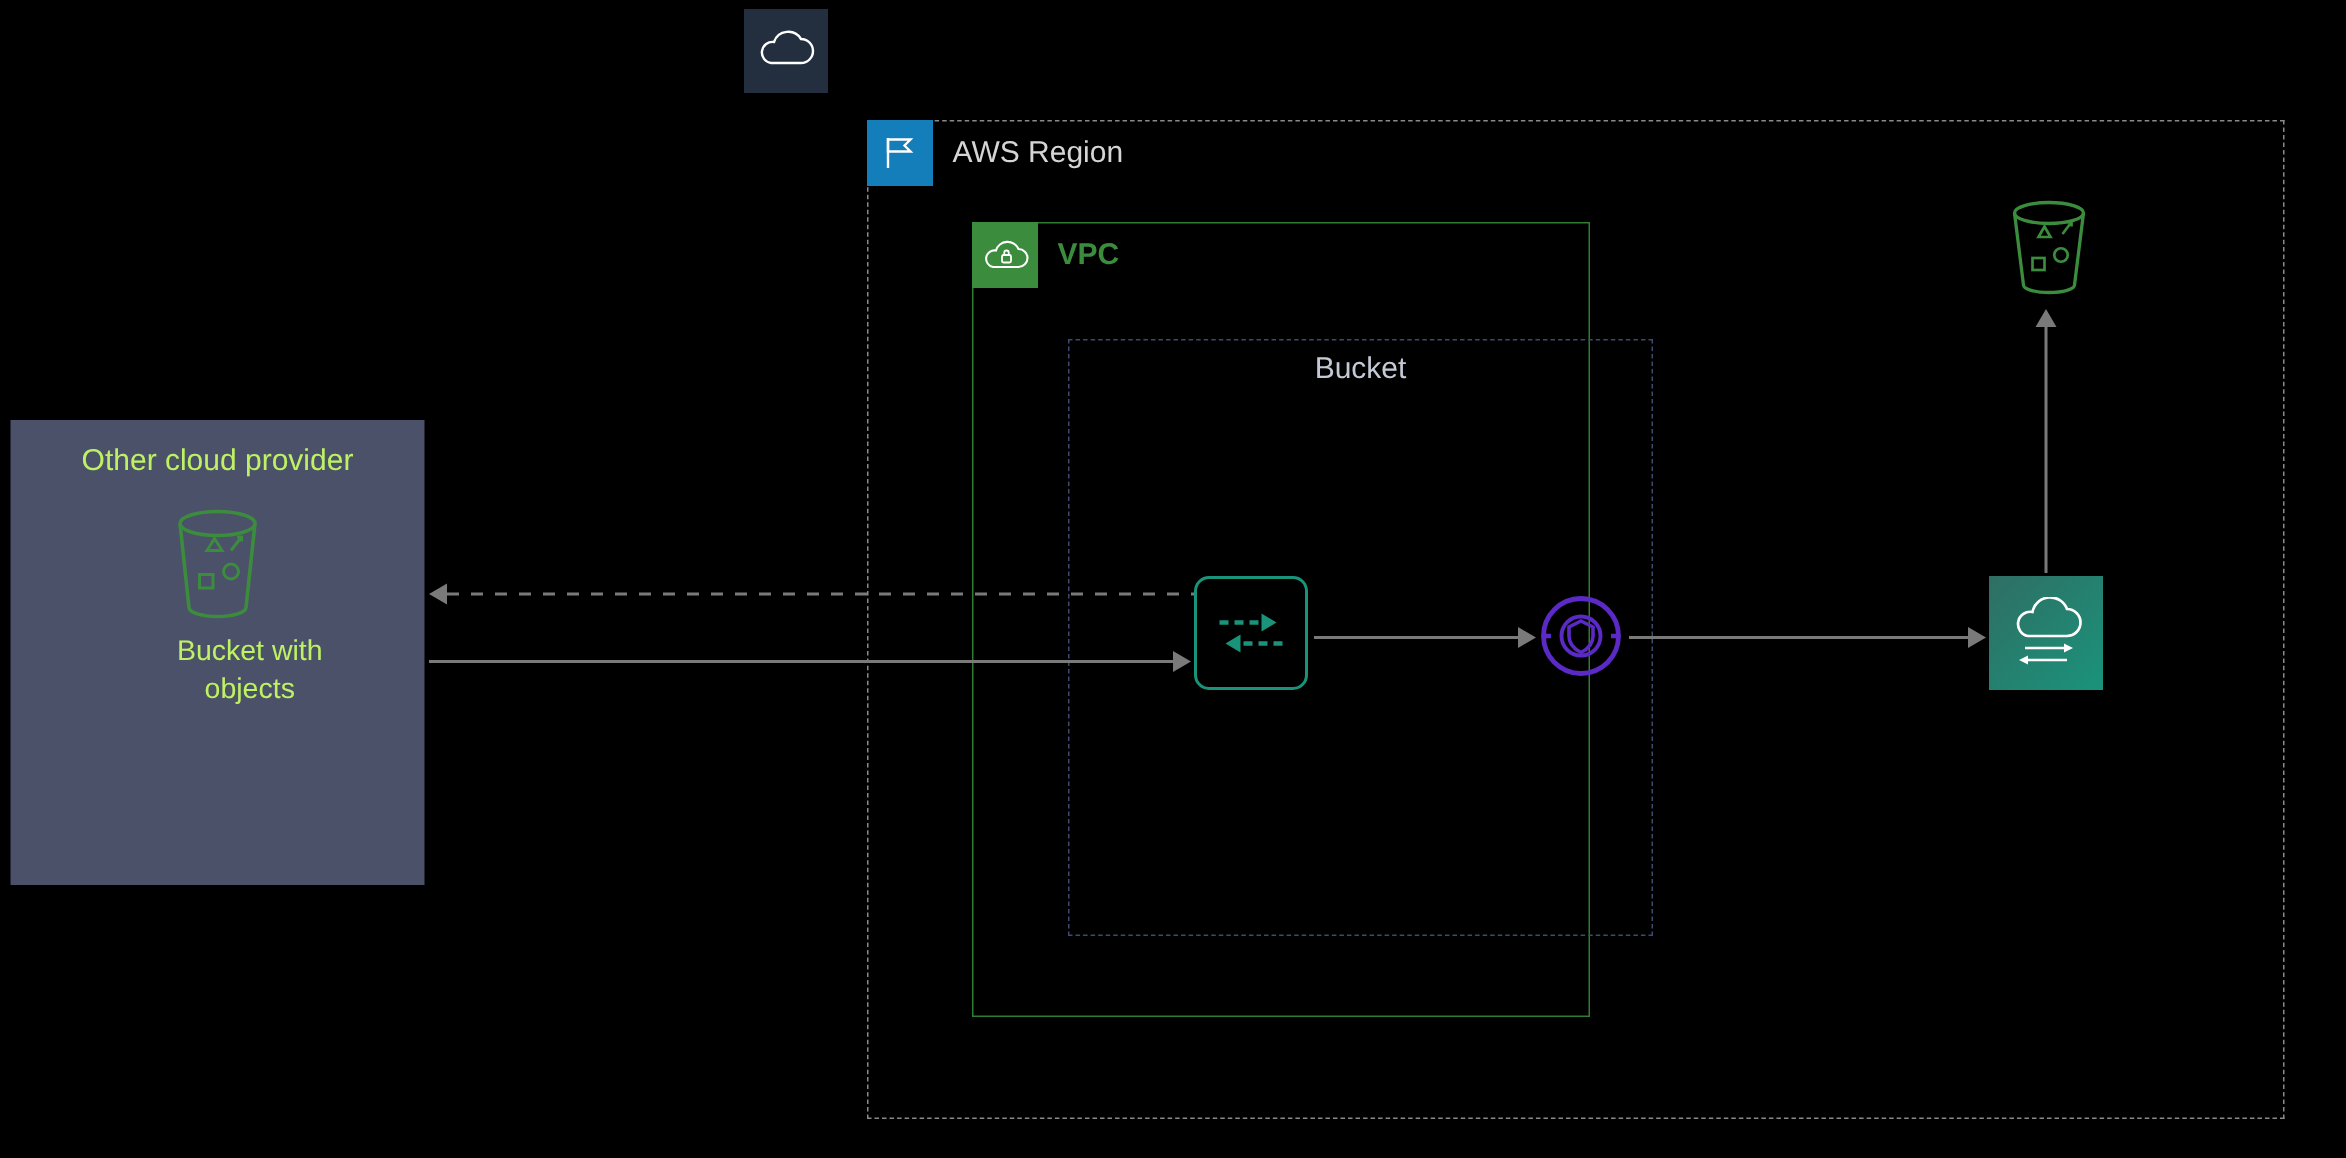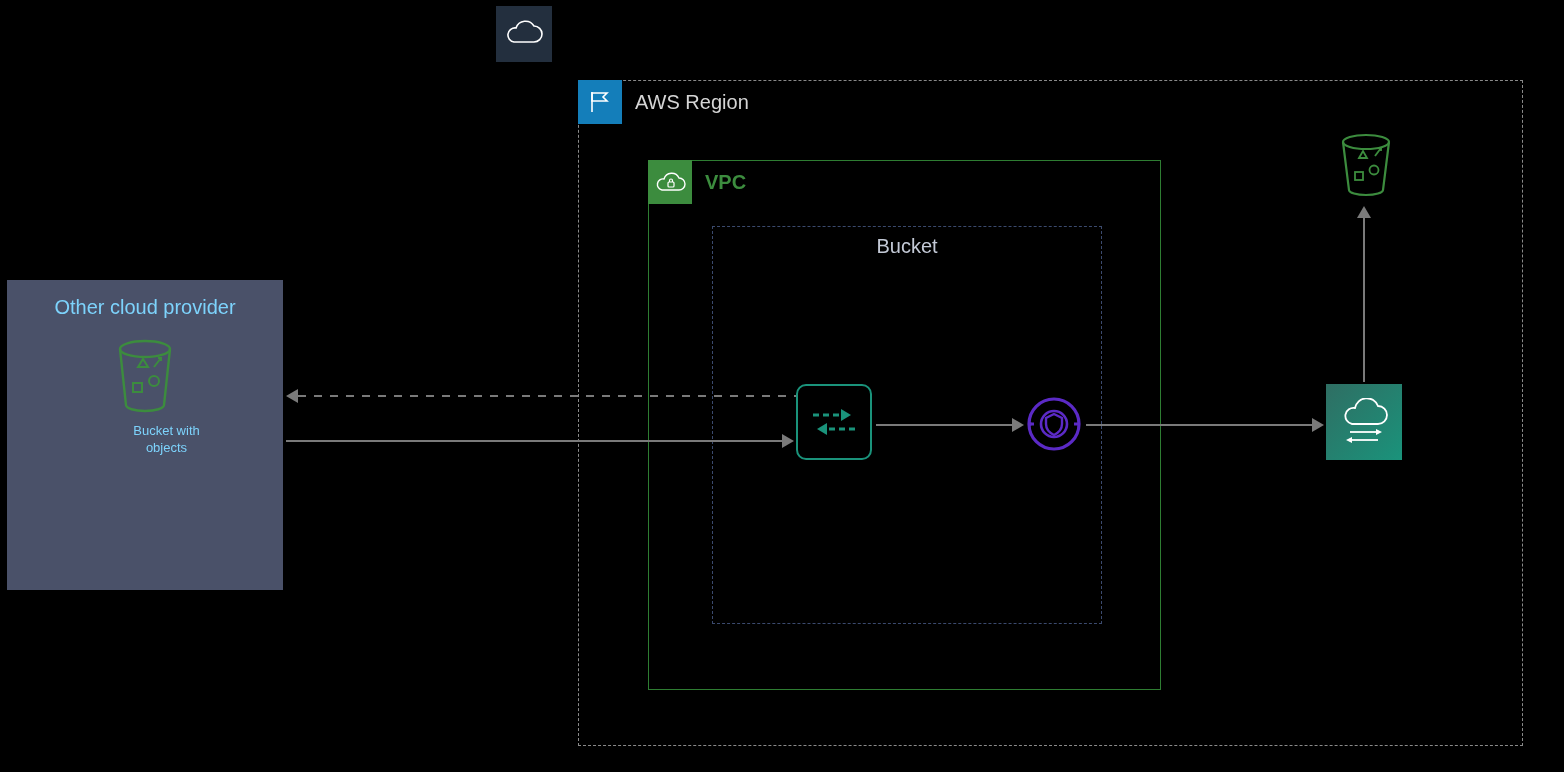--- a/index.html
+++ b/index.html
@@ -45,24 +45,23 @@
       position: absolute;
       left: 56px;
       top: 10px;
       color: #d5d5d5;
       font-size: 20px;
     }
     .vpc-box {
       position: absolute;
       left: 648px;
       top: 148px;
-      width: 513px;
+      width: 412px;
       height: 530px;
       border: 1.5px solid #2e7d32;
-      margin-top: 12px;
     }
     .vpc-badge {
       position: absolute;
       left: -1px;
       top: -1px;
       width: 44px;
       height: 44px;
       background: #3c8c3e;
       display: flex;
       align-items: center;
@@ -93,34 +92,34 @@
       font-size: 20px;
     }
     .other-cloud-box {
       position: absolute;
       left: 7px;
       top: 280px;
       width: 276px;
       height: 310px;
       background: #4a5169;
       text-align: center;
-      color: #7dd3fc;
+      color: #bef264;
       padding-top: 16px;
     }
     .other-cloud-title {
       font-size: 20px;
       margin-bottom: 18px;
     }
     .other-cloud-bucket-icon {
       display: flex;
       justify-content: center;
       margin-bottom: 8px;
     }
     .other-cloud-bucket-label {
-      font-size: 13px;
+      font-size: 19px;
       line-height: 1.3;
       margin-left: 43px;
     }
     .gateway-node {
       position: absolute;
       left: 796px;
       top: 384px;
       width: 76px;
       height: 76px;
       background: #000;

